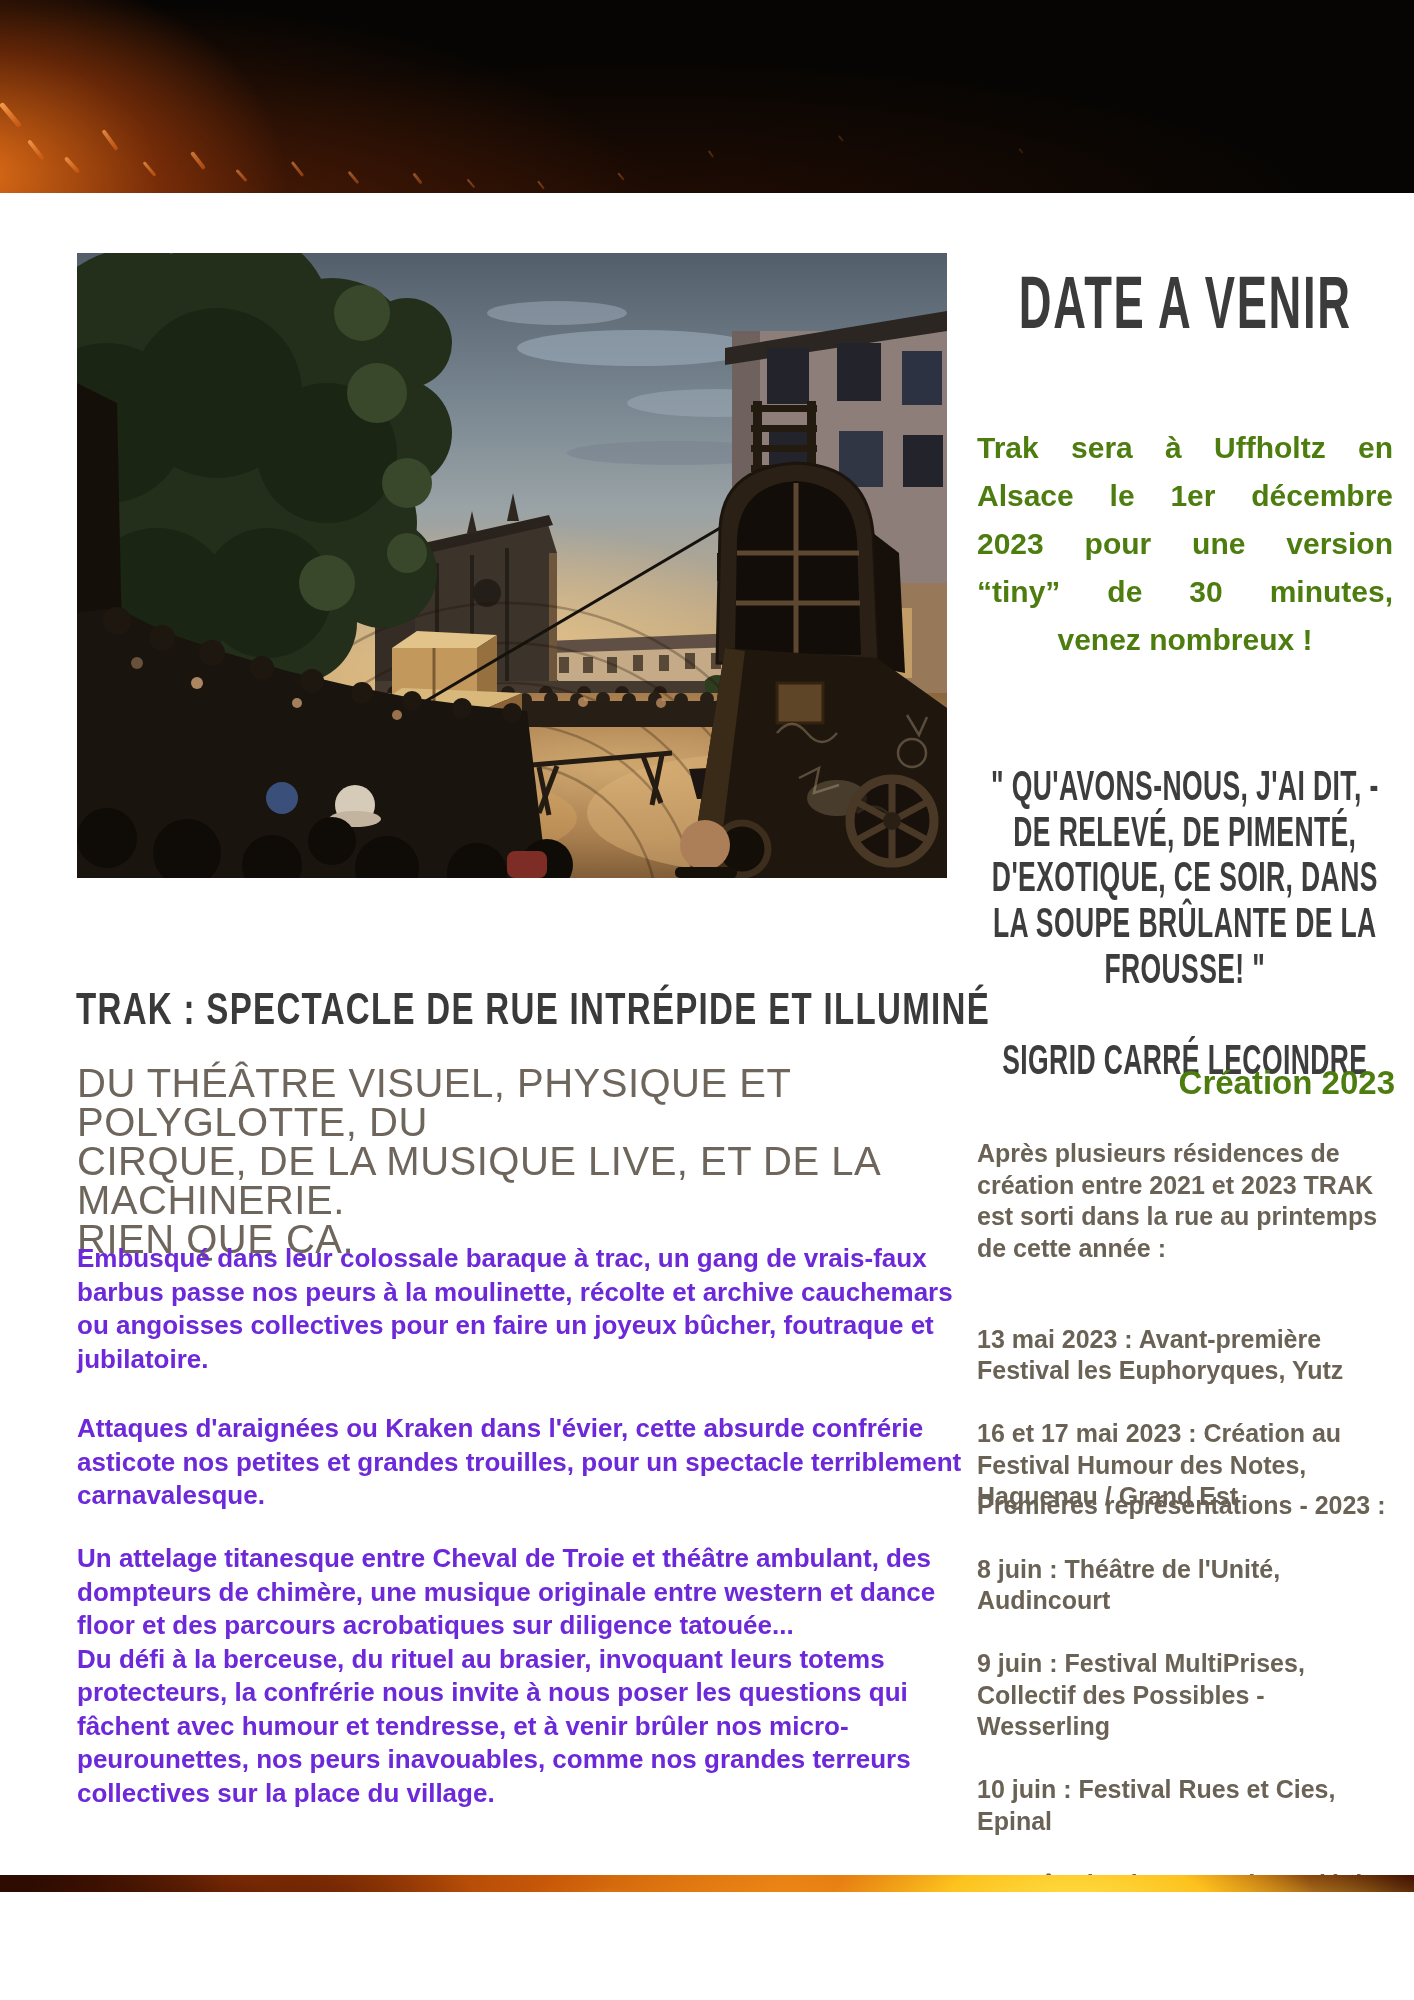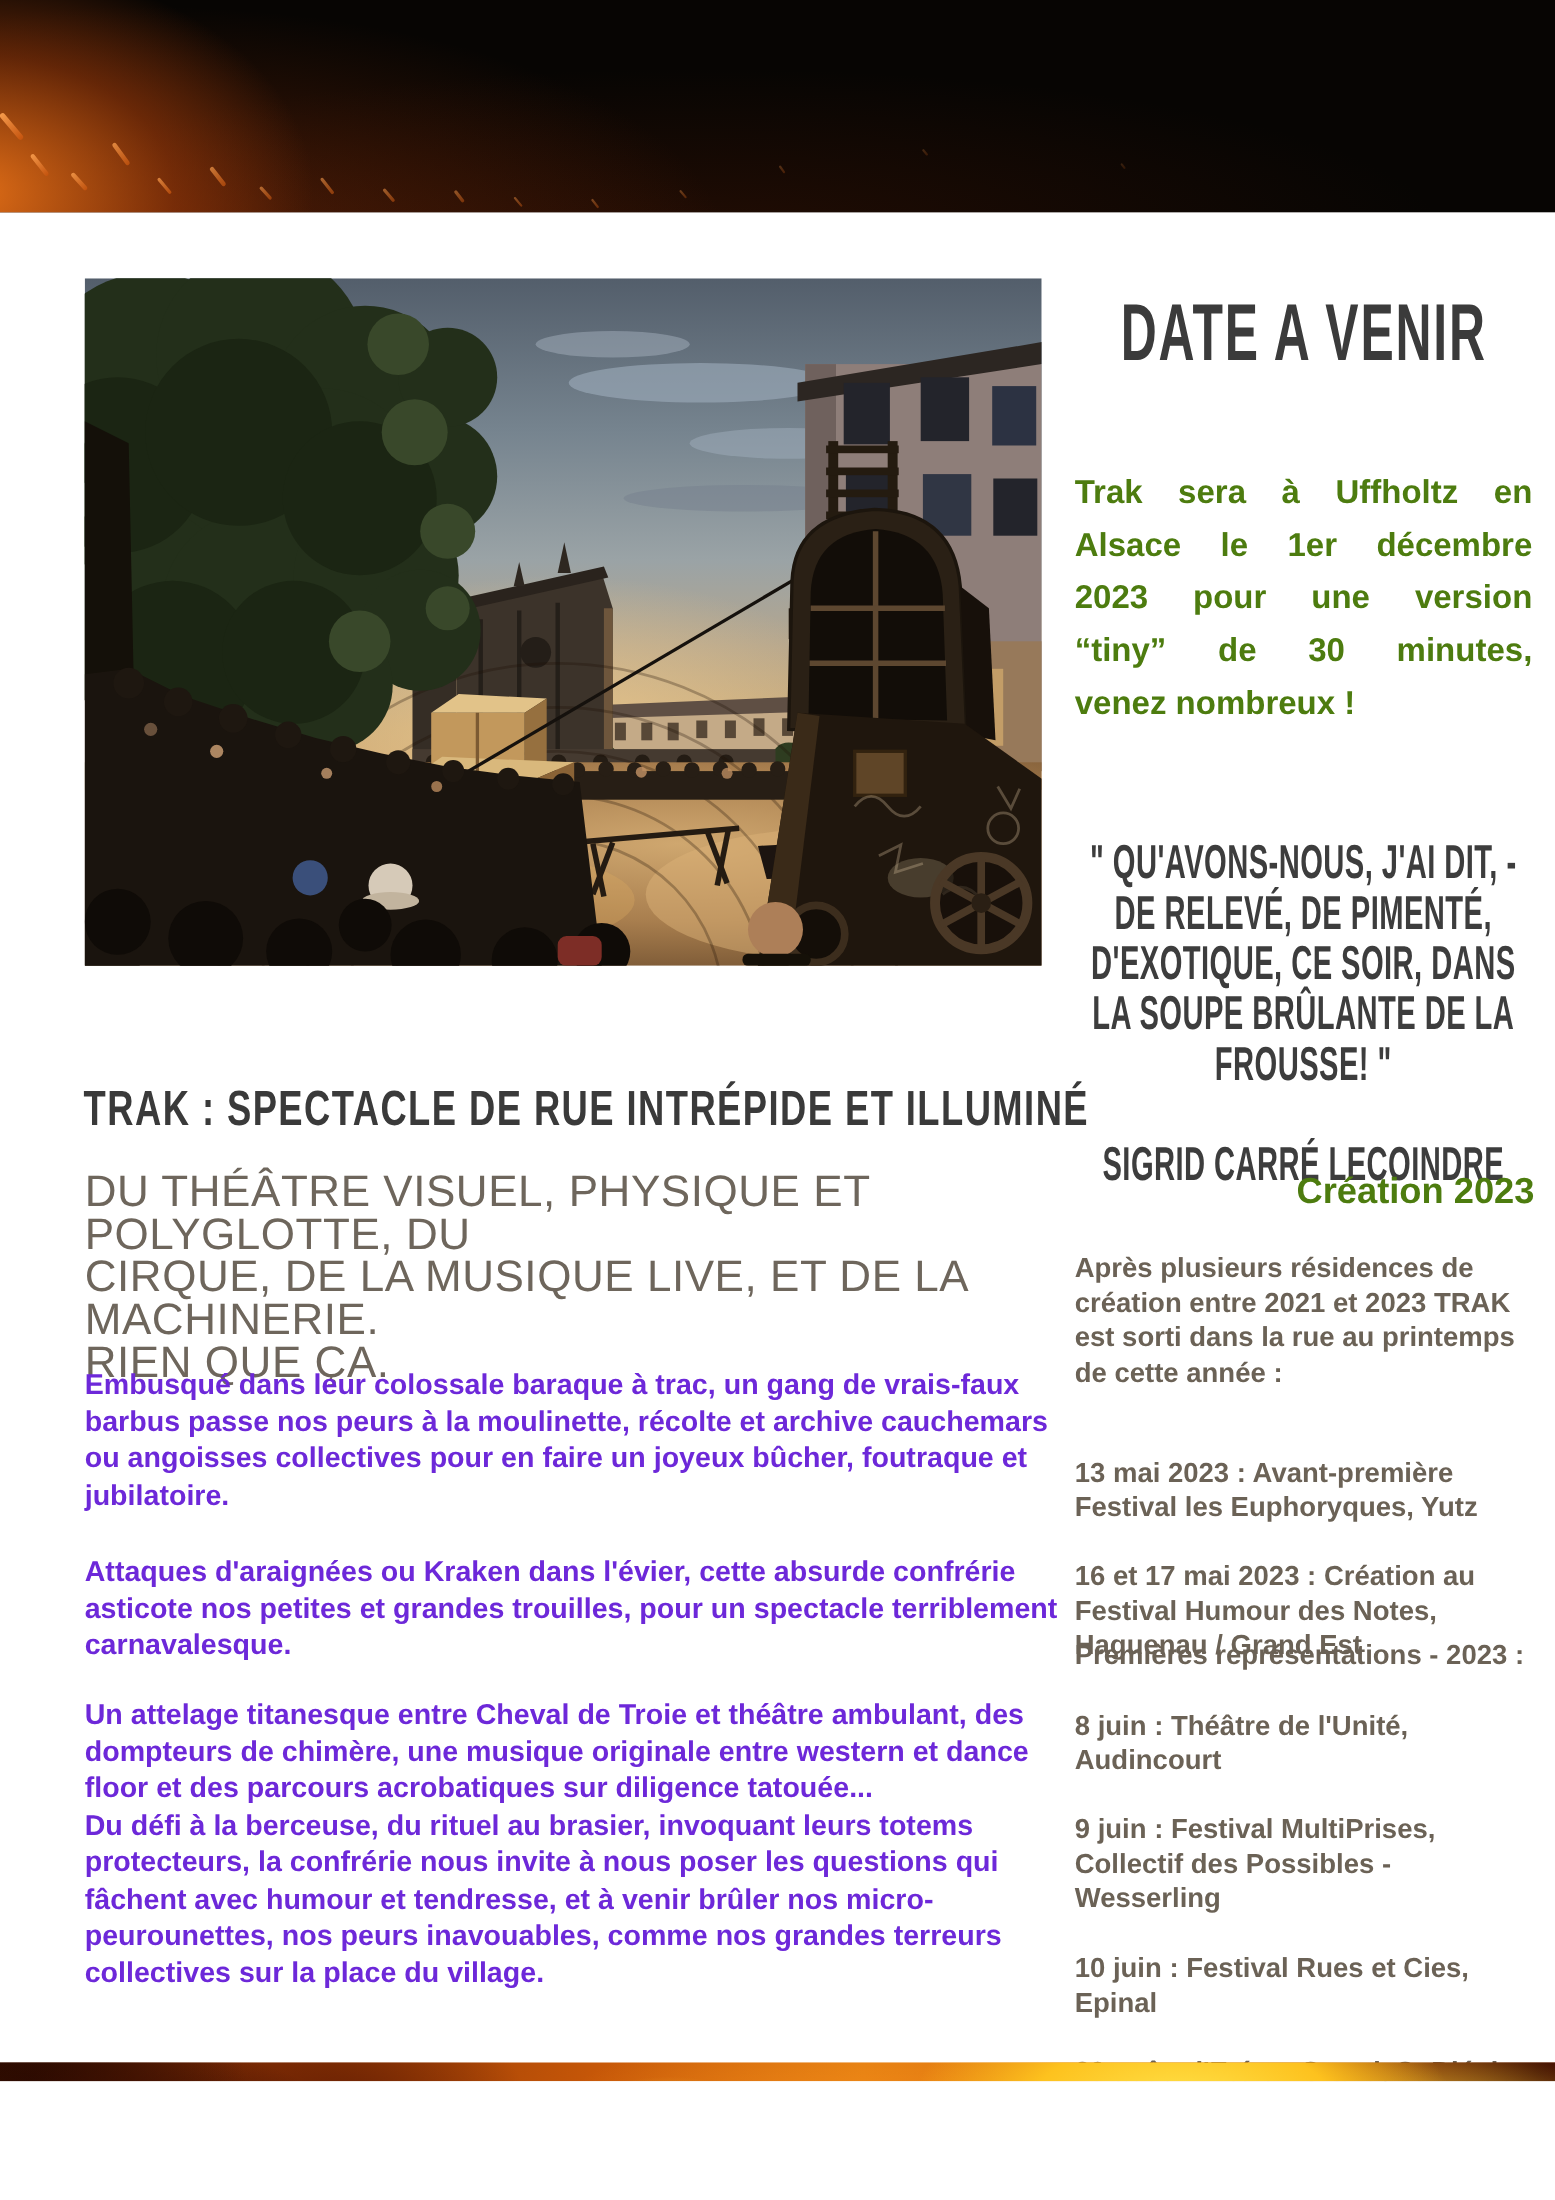--- a/index.html
+++ b/index.html
@@ -40,21 +40,21 @@
   .date-heading {
     position:absolute; left:975px; top:266px; width:519px;
     font-size:56px; font-weight:bold; color:#3b3b3b; text-align:center;
     line-height:1; letter-spacing:2px;
     transform:scale(0.81,1.31); transform-origin:left top; white-space:nowrap;
   }
   .announcement { position:absolute; left:977px; top:424px; width:416px;
     font-size:30px; font-weight:bold; color:#4d7c0f; }
   .announcement .jline { height:48px; line-height:48px; text-align:justify; overflow:hidden; }
   .announcement .jline::after { content:""; display:inline-block; width:100%; height:0; }
-  .announcement .lastline { height:48px; line-height:48px; }
+  .announcement .lastline { height:48px; line-height:48px;text-align:center; }
   .quote-block {
     position:absolute; left:975px; top:716px; width:538px;
     font-size:34px; font-weight:bold; color:#3d3d3d; text-align:center;
     line-height:36px; letter-spacing:.5px; white-space:pre-line;
     transform:scale(0.78,1.27); transform-origin:left top;
   }
   .creation-heading { position:absolute; left:975px; top:1064px; width:420px;
     text-align:right; font-size:33px; font-weight:bold; color:#4d7c0f; }
   .side-text { font-size:25px; font-weight:bold; color:#6b6256;
     line-height:31.5px; white-space:pre-line; }

